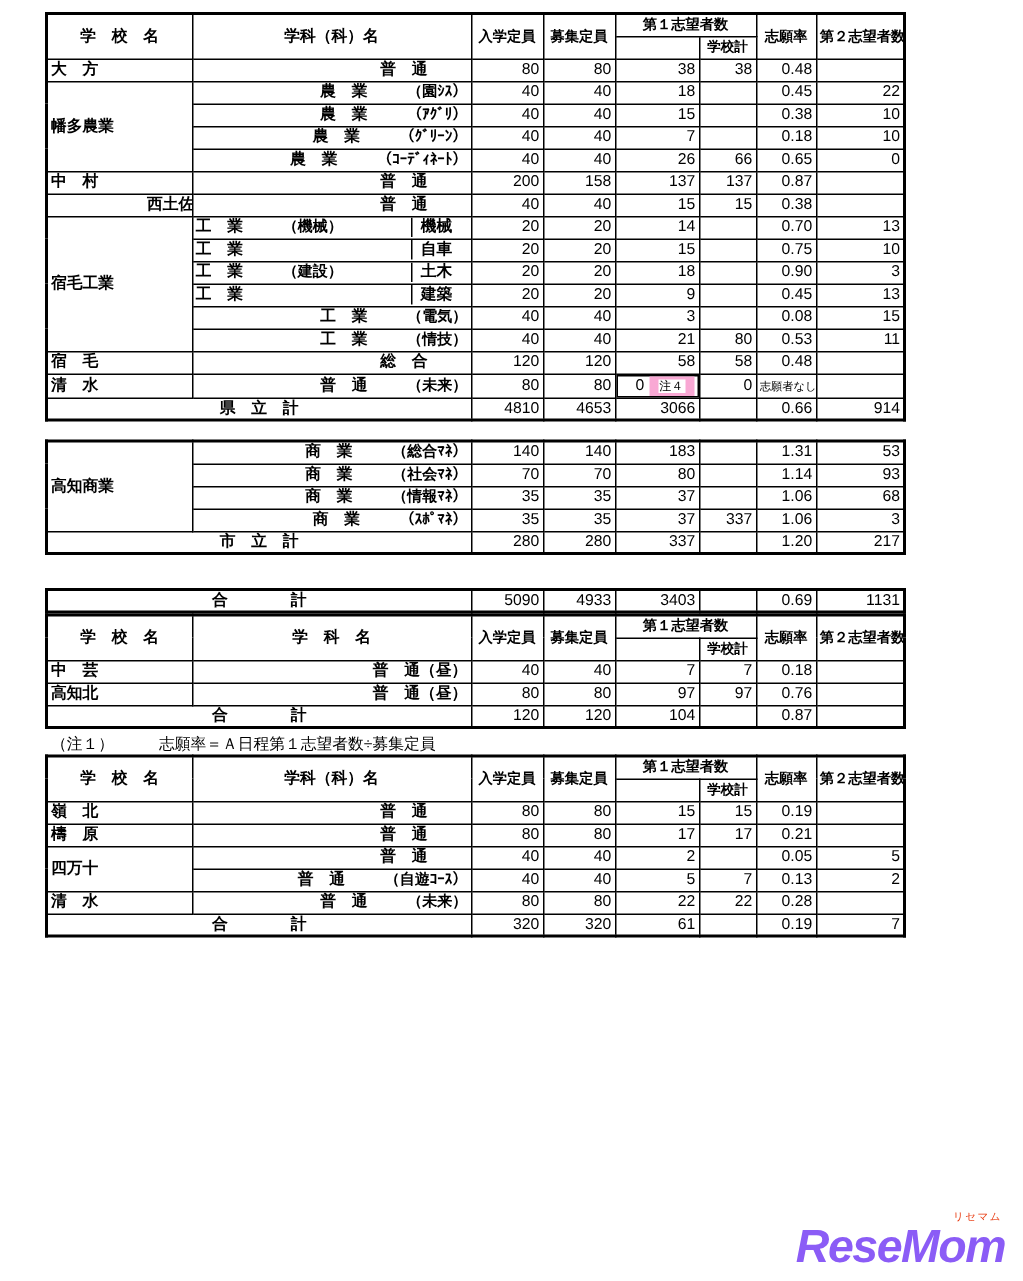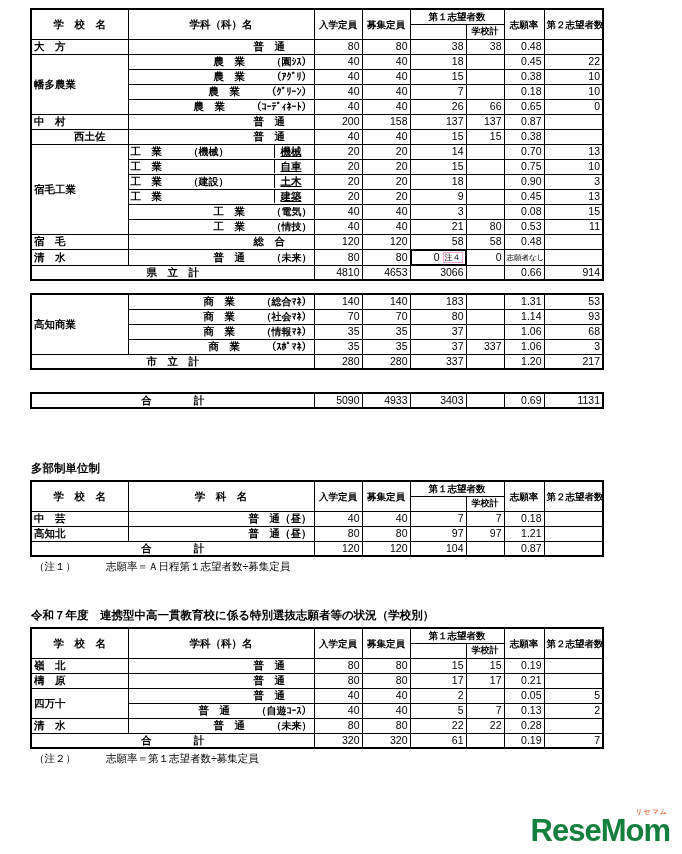--- a/index.html
+++ b/index.html
@@ -24,30 +24,30 @@
 
   table.grid th, table.grid td {
     border: 1px solid #000; height: 15px; line-height: 13px;
     padding: 0 2px; white-space: nowrap; overflow: hidden; font-size: 10.5px;
   }
   th.h { font-weight: bold; text-align: center; font-size: 11px; }
   th.h.small { font-size: 9.5px; }
   th.h.sub { font-size: 9px; }
   td.num { text-align: right; padding-right: 4px; font-weight: normal; }
   td.school { font-weight: bold; text-align: left; padding-left: 4px; font-size: 11px; }
-  td.school.indent { padding-left: 42px; }
+  td.school.indent { padding-left: 66px; }
   td.dept { font-weight: bold; font-size: 11px; }
   td.dept .cellflex { display: flex; align-items: center; width: 100%; justify-content: flex-end; }
   .dept-main { min-width: 58px; flex-shrink: 0; }
   .dept-paren { font-size: 10px; font-weight: bold; }
-  .dept-branch { margin-left: auto; padding: 0 10px 0 6px; font-size: 10.5px; text-decoration: underline; }
+  .dept-branch { margin-left: auto; padding: 0 10px 0 6px; font-size: 10.5px; }
   .dept-branch.bk { border-left: 1px solid #000; }
   td.total-label { text-align: center; font-weight: bold; font-size: 11px; }
   td.with-note { display: flex; justify-content: flex-end; align-items: center; border: none; }
-  .note-box { display: inline-block; border: 1px solid #f9a8d4; font-size: 8px; line-height: 9px; padding: 0 1px; margin-left: 3px; font-weight: normal; }
+  .note-box { display: inline-block; border: 6px solid #f9a8d4; font-size: 8px; line-height: 9px; padding: 0 1px; margin-left: 3px; font-weight: normal; }
   .tiny { font-size: 7.5px; }
 
   .note { font-size: 10.5px; margin: 3px 0 0 4px; }
   .note-label { display: inline-block; width: 72px; }
 
   .logo { position: absolute; right: 12px; bottom: 8px; line-height: 1; }
   .logo-ruby { position: absolute; right: 2px; top: -7px; font-size: 7px; letter-spacing: 1px; }
   .logo-text { font-size: 31px; font-weight: bold; letter-spacing: -1px; font-family: "Liberation Sans", sans-serif; }
 </style>
 </head>
@@ -409,21 +409,20 @@
           <td class="num">5090</td>
           <td class="num">4933</td>
           <td class="num">3403</td>
           <td class="num"></td>
           <td class="num">0.69</td>
           <td class="num">1131</td>
         </tr>
       </tbody>
   </table>
 
-  <div class="section-title mt52">多部制単位制</div>
 
   <table class="grid">
     <colgroup>
         <col class="c-school">
         <col class="c-dept">
         <col class="c-n">
         <col class="c-n">
         <col class="c-f">
         <col class="c-g">
         <col class="c-r">
@@ -461,40 +460,39 @@
           <td class="school" rowspan="1">高知北</td>
           <td class="dept">
             <div class="cellflex">
               <span class="dept-main">普　通（昼）</span>
             </div>
           </td>
           <td class="num">80</td>
           <td class="num">80</td>
           <td class="num">97</td>
           <td class="num">97</td>
-          <td class="num">1.21</td>
+          <td class="num">0.76</td>
           <td class="num"></td>
         </tr>
         <tr>
           <td class="total-label" colspan="2">合　　　　計</td>
           <td class="num">120</td>
           <td class="num">120</td>
           <td class="num">104</td>
           <td class="num"></td>
           <td class="num">0.87</td>
           <td class="num"></td>
         </tr>
       </tbody>
   </table>
 
   <div class="note">
     <span class="note-label">（注１）</span><span>志願率＝Ａ日程第１志望者数÷募集定員</span>
   </div>
 
-  <div class="section-title mt34">令和７年度　連携型中高一貫教育校に係る特別選抜志願者等の状況（学校別）</div>
 
   <table class="grid">
     <colgroup>
         <col class="c-school">
         <col class="c-dept">
         <col class="c-n">
         <col class="c-n">
         <col class="c-f">
         <col class="c-g">
         <col class="c-r">
@@ -590,22 +588,19 @@
           <td class="num">320</td>
           <td class="num">320</td>
           <td class="num">61</td>
           <td class="num"></td>
           <td class="num">0.19</td>
           <td class="num">7</td>
         </tr>
       </tbody>
   </table>
 
-  <div class="note">
-    <span class="note-label">（注２）</span><span>志願率＝第１志望者数÷募集定員</span>
-  </div>
 
   <div class="logo">
     <span class="logo-ruby" style="color: rgb(232, 56, 13);">リセマム</span>
-    <span class="logo-text" style="color: #15803d;">ReseMom</span>
+    <span class="logo-text" style="color: #8b5cf6; font-style: italic;">ReseMom</span>
   </div>
 
 </div>
 
 </body></html>

